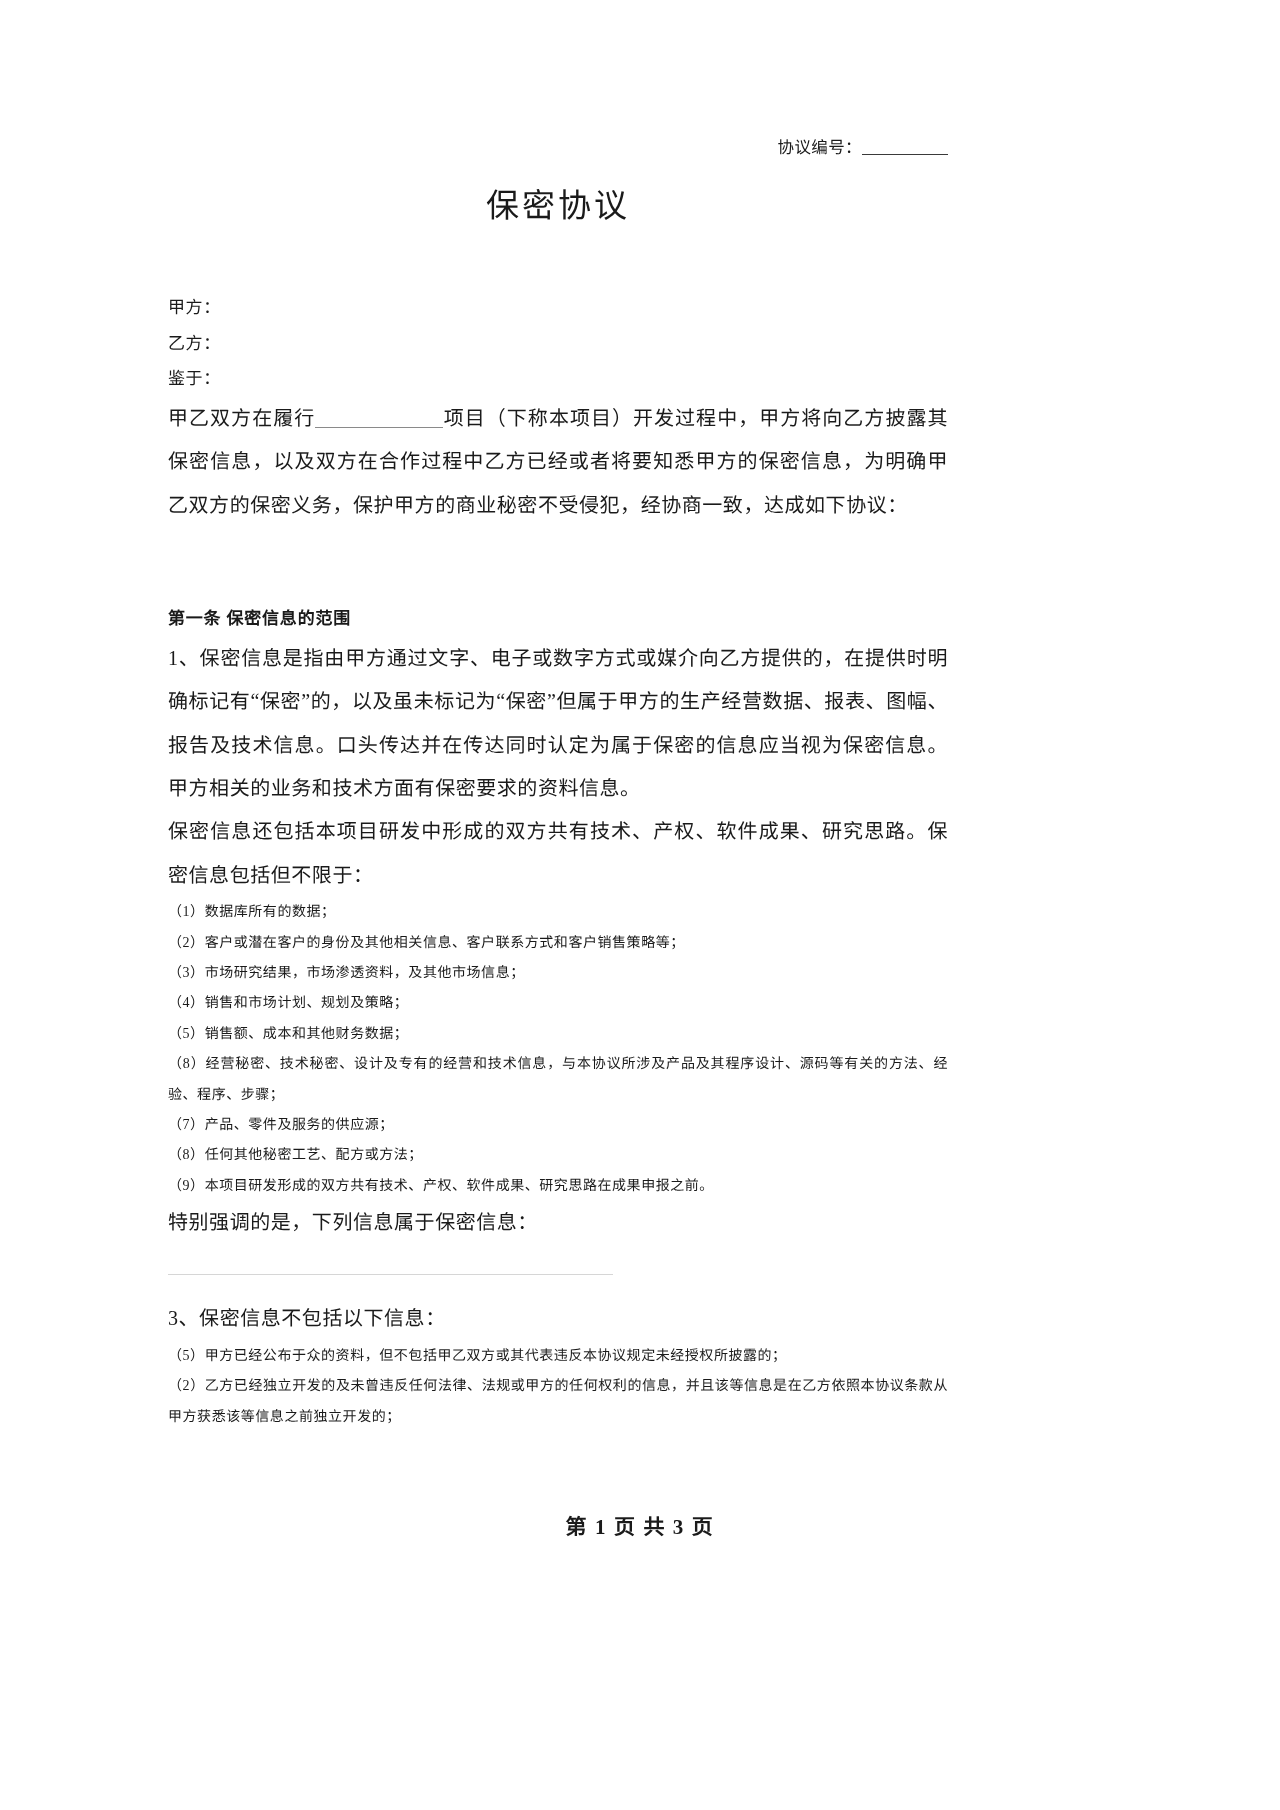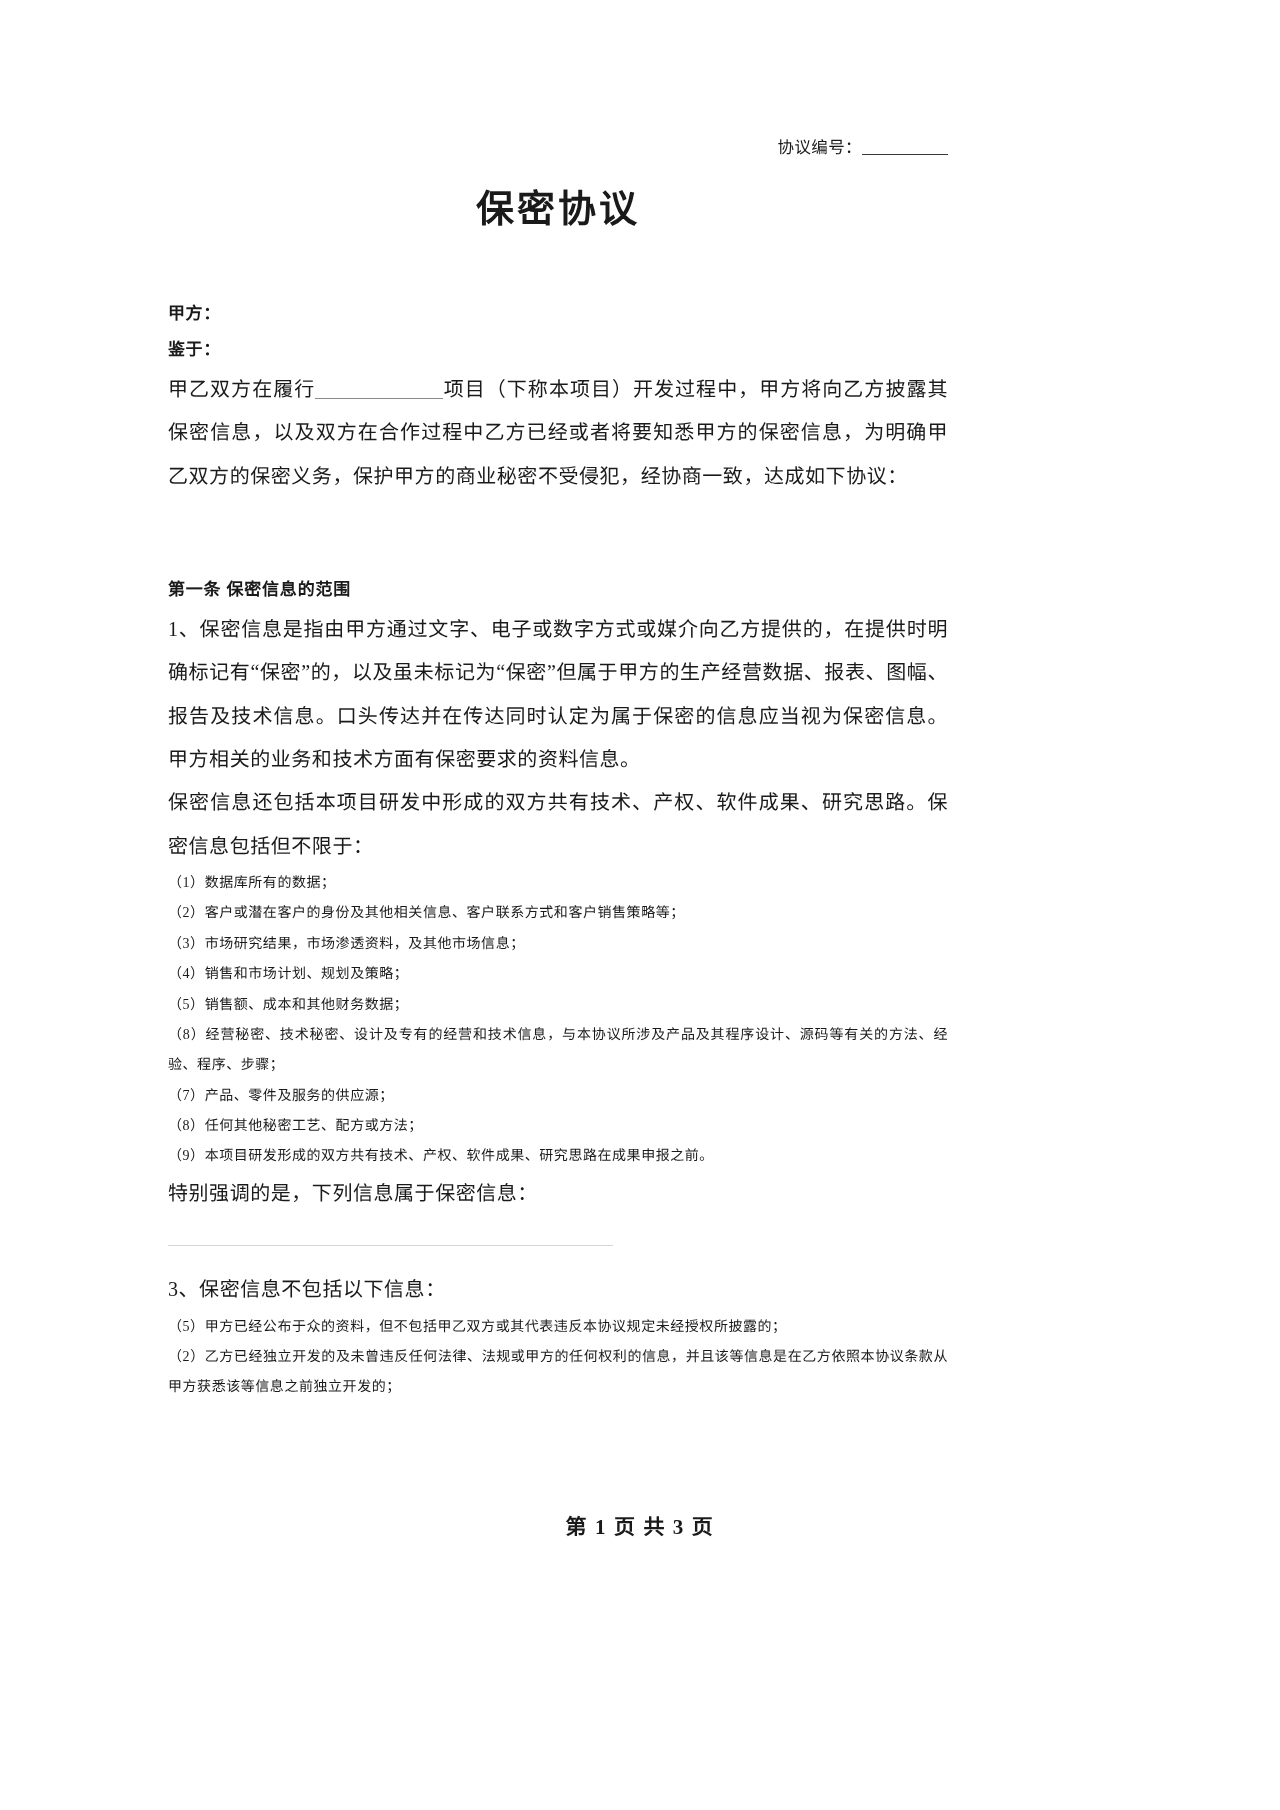--- a/index.html
+++ b/index.html
@@ -41,30 +41,29 @@
     display: inline-block;
     width: 86px;
     border-bottom: 1.2px solid #3a3a3a;
     vertical-align: -2px;
   }
 
   
   .doc-title {
     margin-top: 26px;
     text-align: center;
-    font-size: 38px;
-    font-weight: 700;
+    font-size: 33px;
+    font-weight: 400;
     letter-spacing: 3px;
     line-height: 1.3;
   }
 
   
   .party-block {
     margin-top: 62px;
-    font-weight: bold;
   }
   .party-line {
     font-size: 17px;
     line-height: 2.1;
     letter-spacing: 0.6px;
   }
 
   
   .para {
     font-size: 20px;
@@ -130,20 +129,23 @@
       <span>协议编号：</span><span class="doc-no-blank"></span>
     </div>
 
     <h1 class="doc-title">保密协议</h1>
 
     <div class="party-block">
       <div class="party-line">
         <span>甲方：</span><span></span>
       </div>
       <div class="party-line">
+        <span>乙方：</span><span></span>
+      </div>
+      <div class="party-line">
         <span>鉴于：</span><span></span>
       </div>
     </div>
 
     <div class="para">
       <span>甲乙双方在履行</span><span class="blank-inline"></span><span>项目（下称本项目）开发过程中，甲方将向乙方披露其保密信息，以及双方在合作过程中乙方已经或者将要知悉甲方的保密信息，为明确甲乙双方的保密义务，保护甲方的商业秘密不受侵犯，经协商一致，达成如下协议：</span>
     </div>
 
     <div class="spacer-lg"></div>
 

